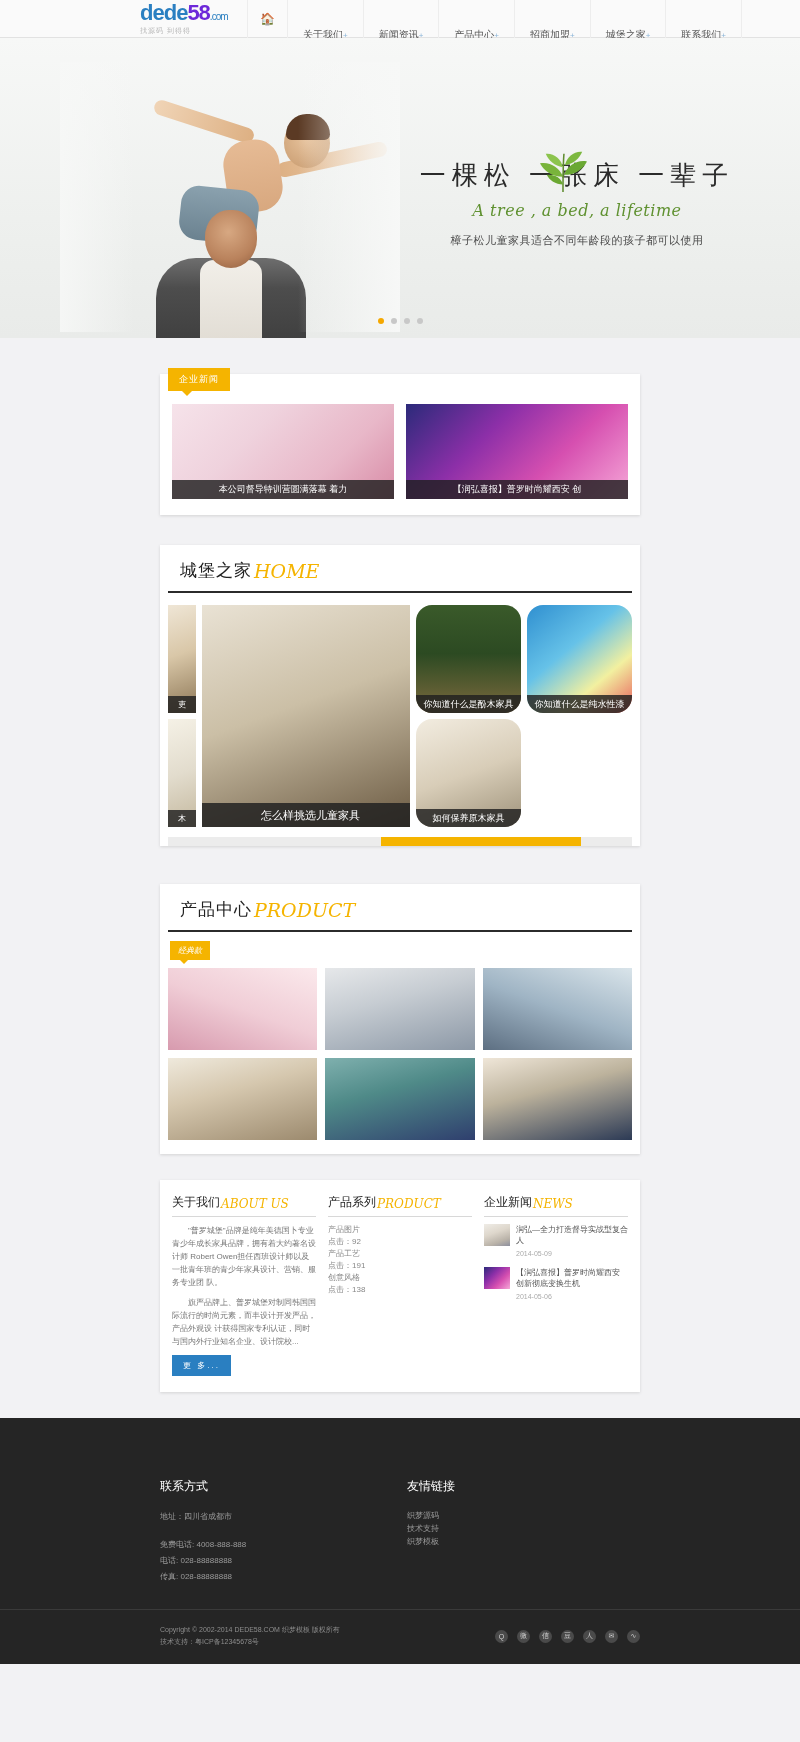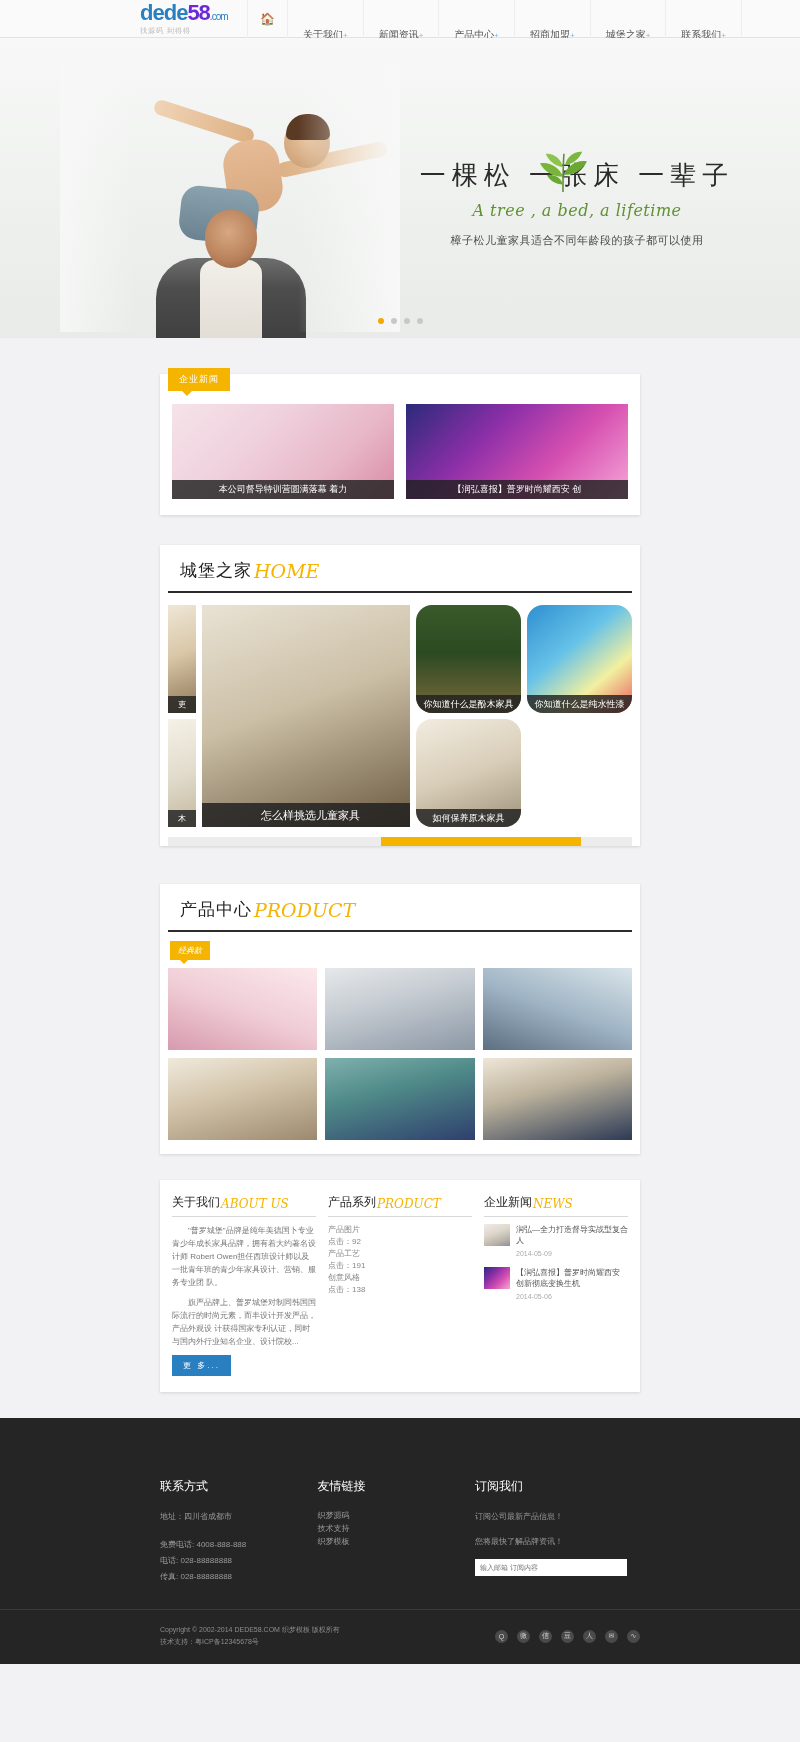--- a/index.html
+++ b/index.html
@@ -426,26 +426,20 @@
         <div class="f-line">传真: 028-88888888</div>
       </div>
 
       <div class="f-col">
         <div class="f-title">友情链接</div>
         <div class="f-link">织梦源码</div>
         <div class="f-link">技术支持</div>
         <div class="f-link">织梦模板</div>
       </div>
 
-      <div class="f-col sub">
-        <div class="f-title">订阅我们</div>
-        <div class="sub-line">订阅公司最新产品信息！</div>
-        <div class="sub-line">您将最快了解品牌资讯！</div>
-        <input class="sub-input" type="text" placeholder="输入邮箱 订阅内容" style="">
-      </div>
 
     </div>
 
     <div class="f-bottom">
       <div class="f-bottom-in">
         <div>
           <div class="f-copy">Copyright © 2002-2014 DEDE58.COM 织梦模板 版权所有</div>
           <div class="f-copy">技术支持：粤ICP备12345678号</div>
         </div>
         <div class="f-social">

